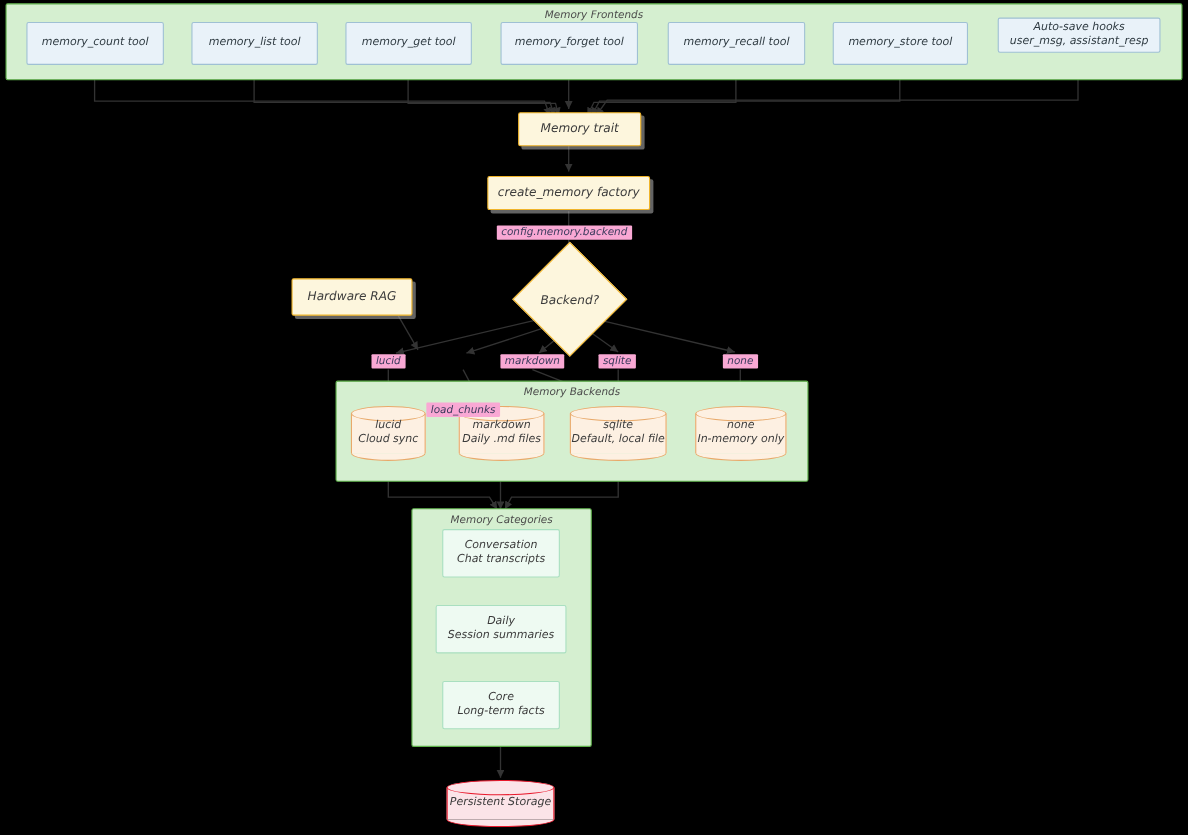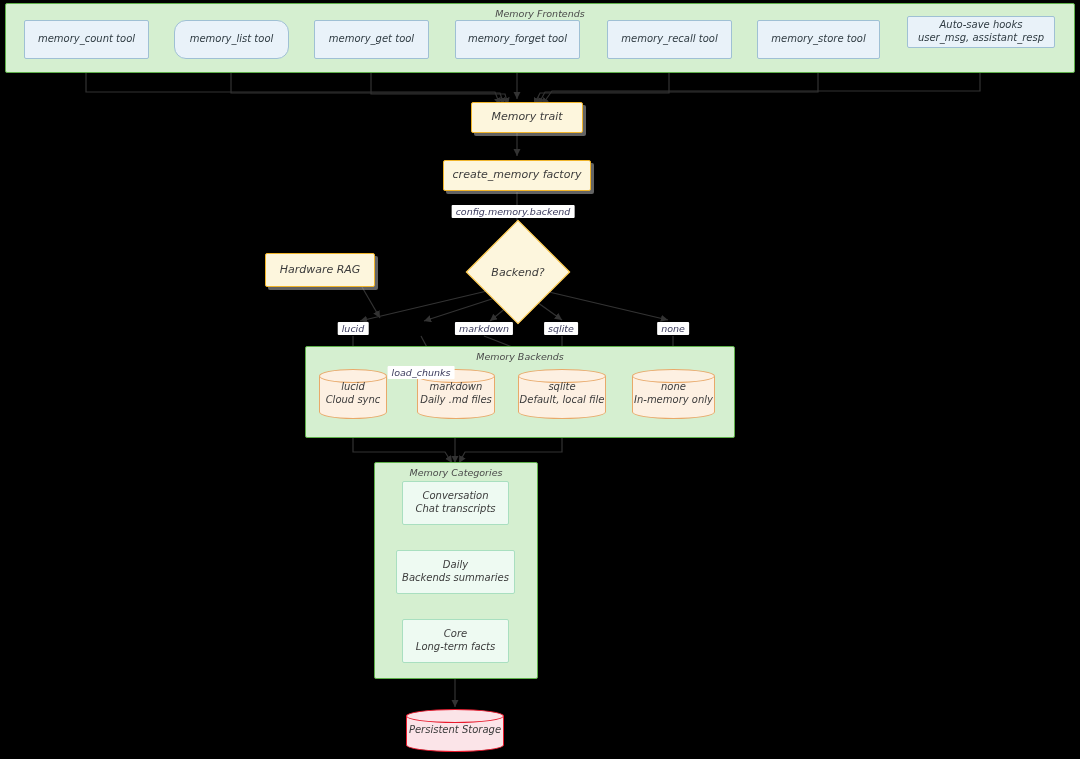--- a/index.html
+++ b/index.html
@@ -99,21 +99,21 @@
     display: flex;
     align-items: center;
     justify-content: center;
     font-size: 11px;
     color: #3b3b3b;
     z-index: 2;
   }
   
   .edge-label {
     position: absolute;
-    background: #ffffff;
+    background: #f9a8d4;
     color: #3a3a5c;
     font-size: 9.5px;
     padding: 1px 4px;
     border-radius: 1px;
     z-index: 5;
     white-space: nowrap;
     transform: translateX(-50%);
   }
   
   .cyl {
@@ -238,21 +238,21 @@
 
       <path d="M455,679 L455,707"></path>
     </g>
   </svg>
 
   <div class="cluster" style="left:5px; top:3px; width:1070px; height:70px;">
     <div class="cluster-title">Memory Frontends</div>
   </div>
 
   <div class="node box-blue" style="left:24px; top:20px; width:125px; height:39px;">memory_count tool</div>
-  <div class="node box-blue" style="left:174px; top:20px; width:115px; height:39px;border-radius:12px;">memory_list tool</div>
+  <div class="node box-blue" style="left:174px; top:20px; width:115px; height:39px;">memory_list tool</div>
   <div class="node box-blue" style="left:314px; top:20px; width:115px; height:39px;">memory_get tool</div>
   <div class="node box-blue" style="left:455px; top:20px; width:125px; height:39px;">memory_forget tool</div>
   <div class="node box-blue" style="left:607px; top:20px; width:125px; height:39px;">memory_recall tool</div>
   <div class="node box-blue" style="left:757px; top:20px; width:123px; height:39px;">memory_store tool</div>
   <div class="node box-blue" style="left:907px; top:16px; width:148px; height:32px;">Auto-save hooks
 user_msg, assistant_resp</div>
 
   <div class="node box-yellow" style="left:471px; top:102px; width:112px; height:31px;">Memory trait</div>
 
   <div class="node box-yellow" style="left:443px; top:160px; width:148px; height:31px;">create_memory factory</div>
@@ -308,21 +308,21 @@
 In-memory only</div>
   </div>
 
   <div class="cluster" style="left:374px; top:462px; width:164px; height:217px;">
     <div class="cluster-title">Memory Categories</div>
   </div>
 
   <div class="node box-mint" style="left:402px; top:481px; width:107px; height:44px;">Conversation
 Chat transcripts</div>
   <div class="node box-mint" style="left:396px; top:550px; width:119px; height:44px;">Daily
-Backends summaries</div>
+Session summaries</div>
   <div class="node box-mint" style="left:402px; top:619px; width:107px; height:44px;">Core
 Long-term facts</div>
 
   <div class="cyl cyl-red" style="left:406px; top:709px; width:98px; height:43px;">
     <div class="cyl-body"></div>
     <div class="cyl-bot"></div>
     <div class="cyl-top"></div>
     <div class="cyl-text">Persistent Storage</div>
   </div>
 

